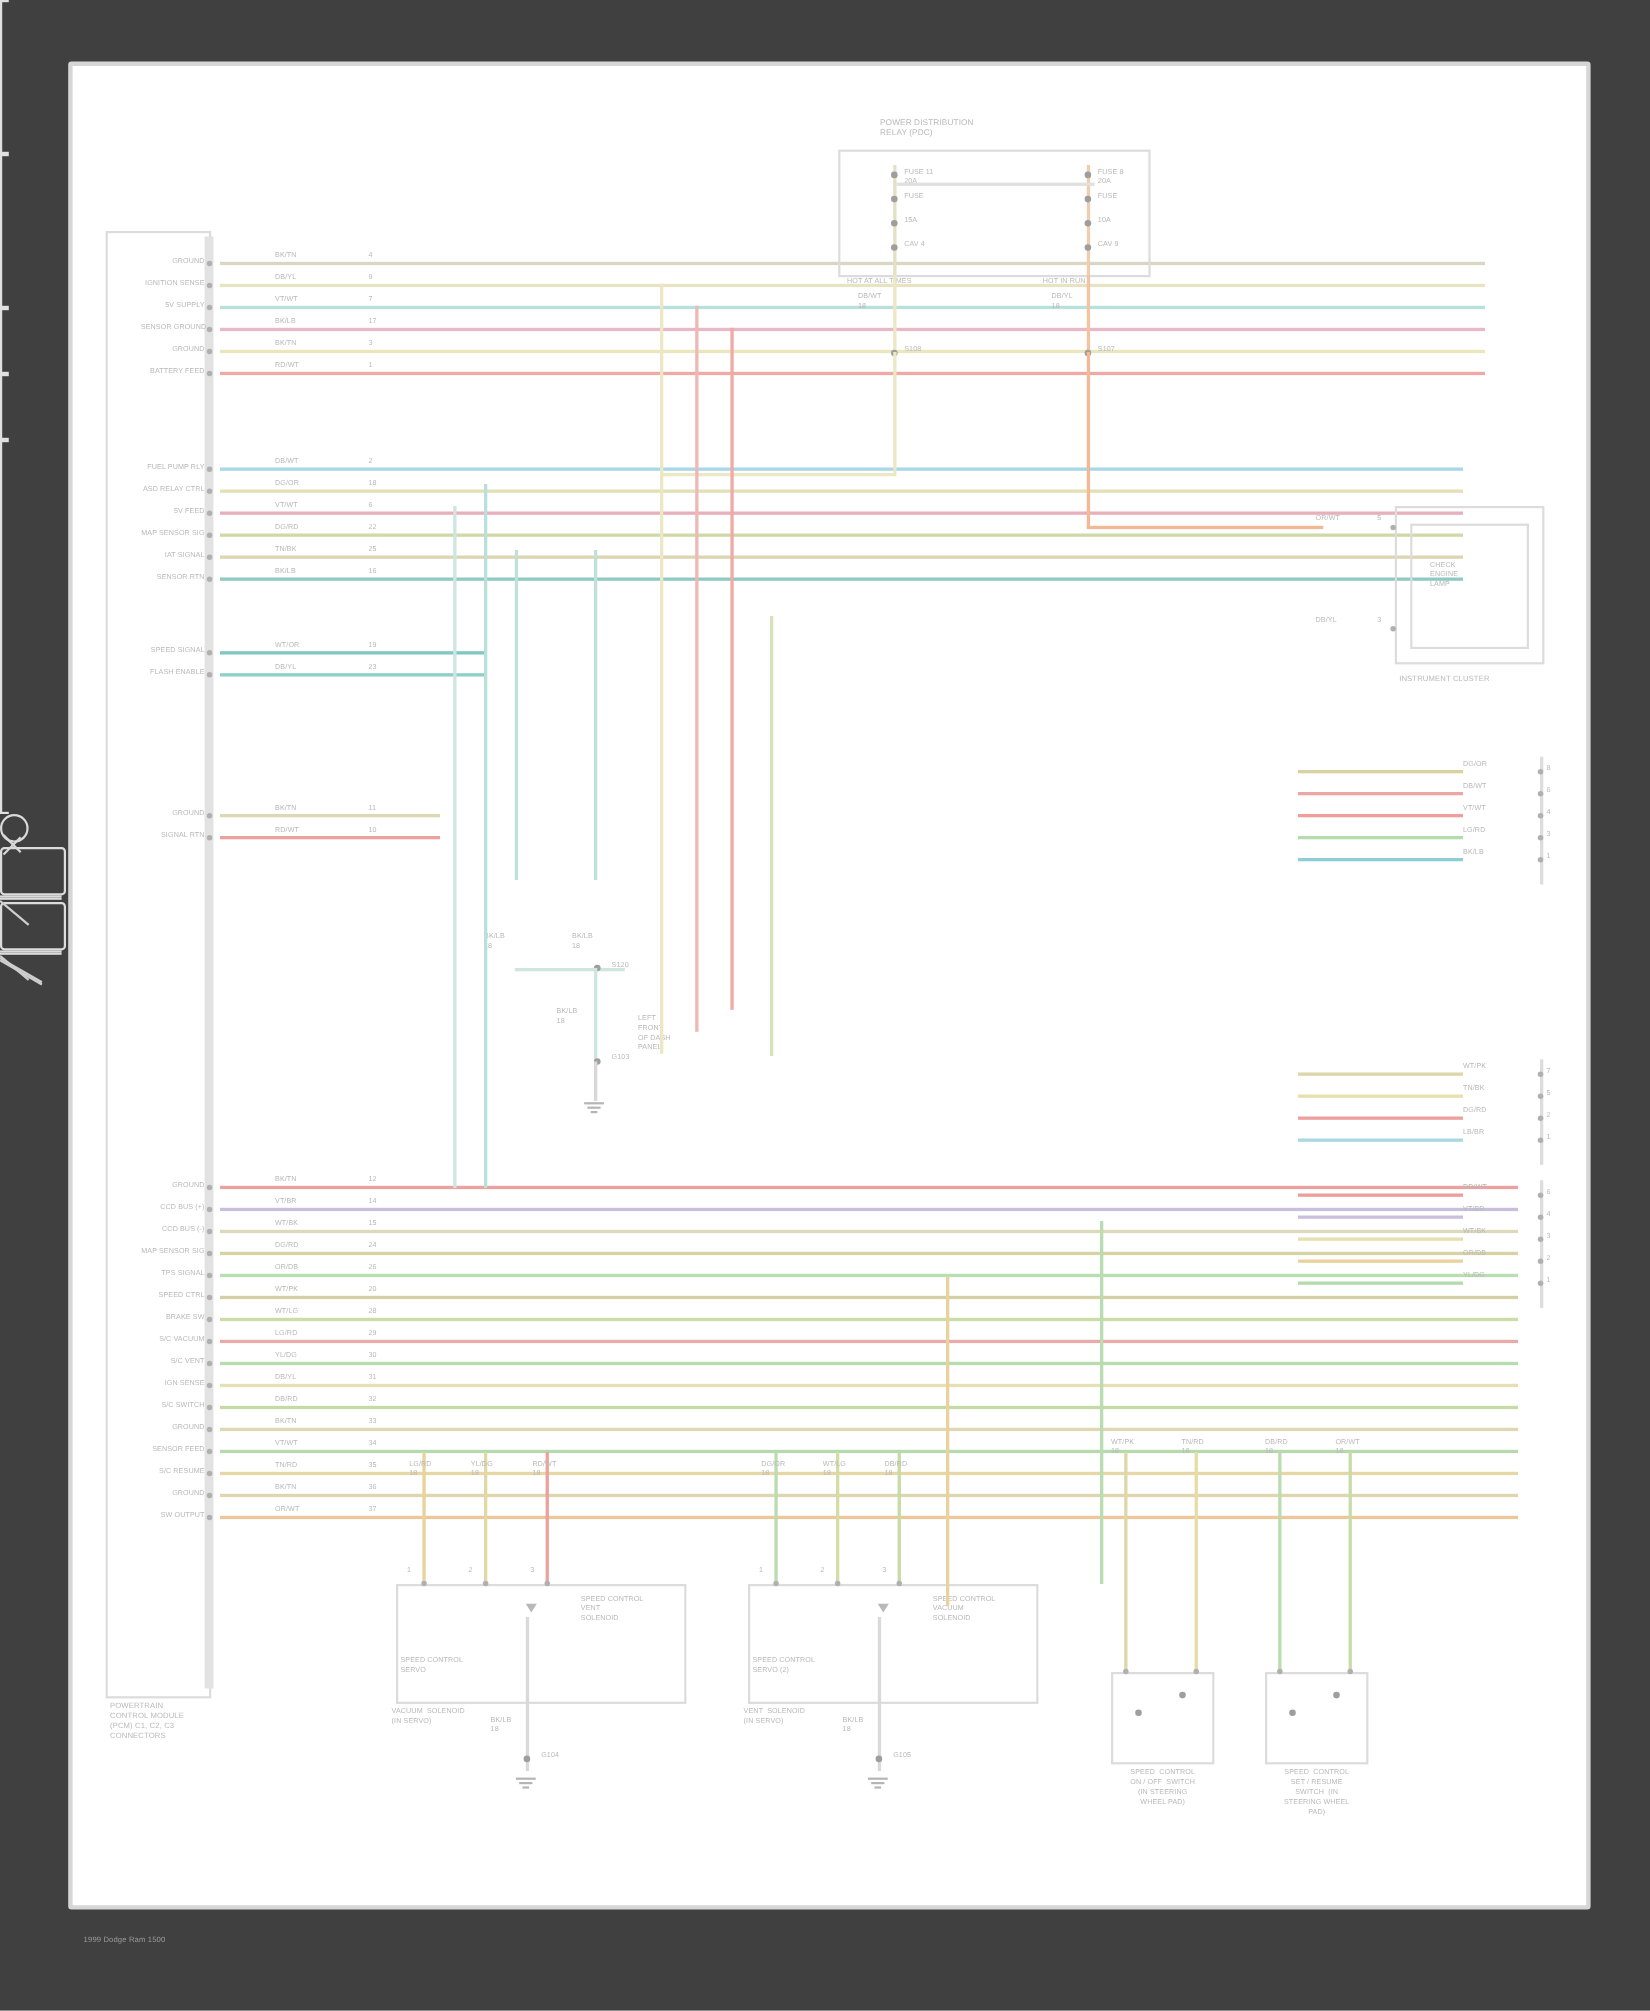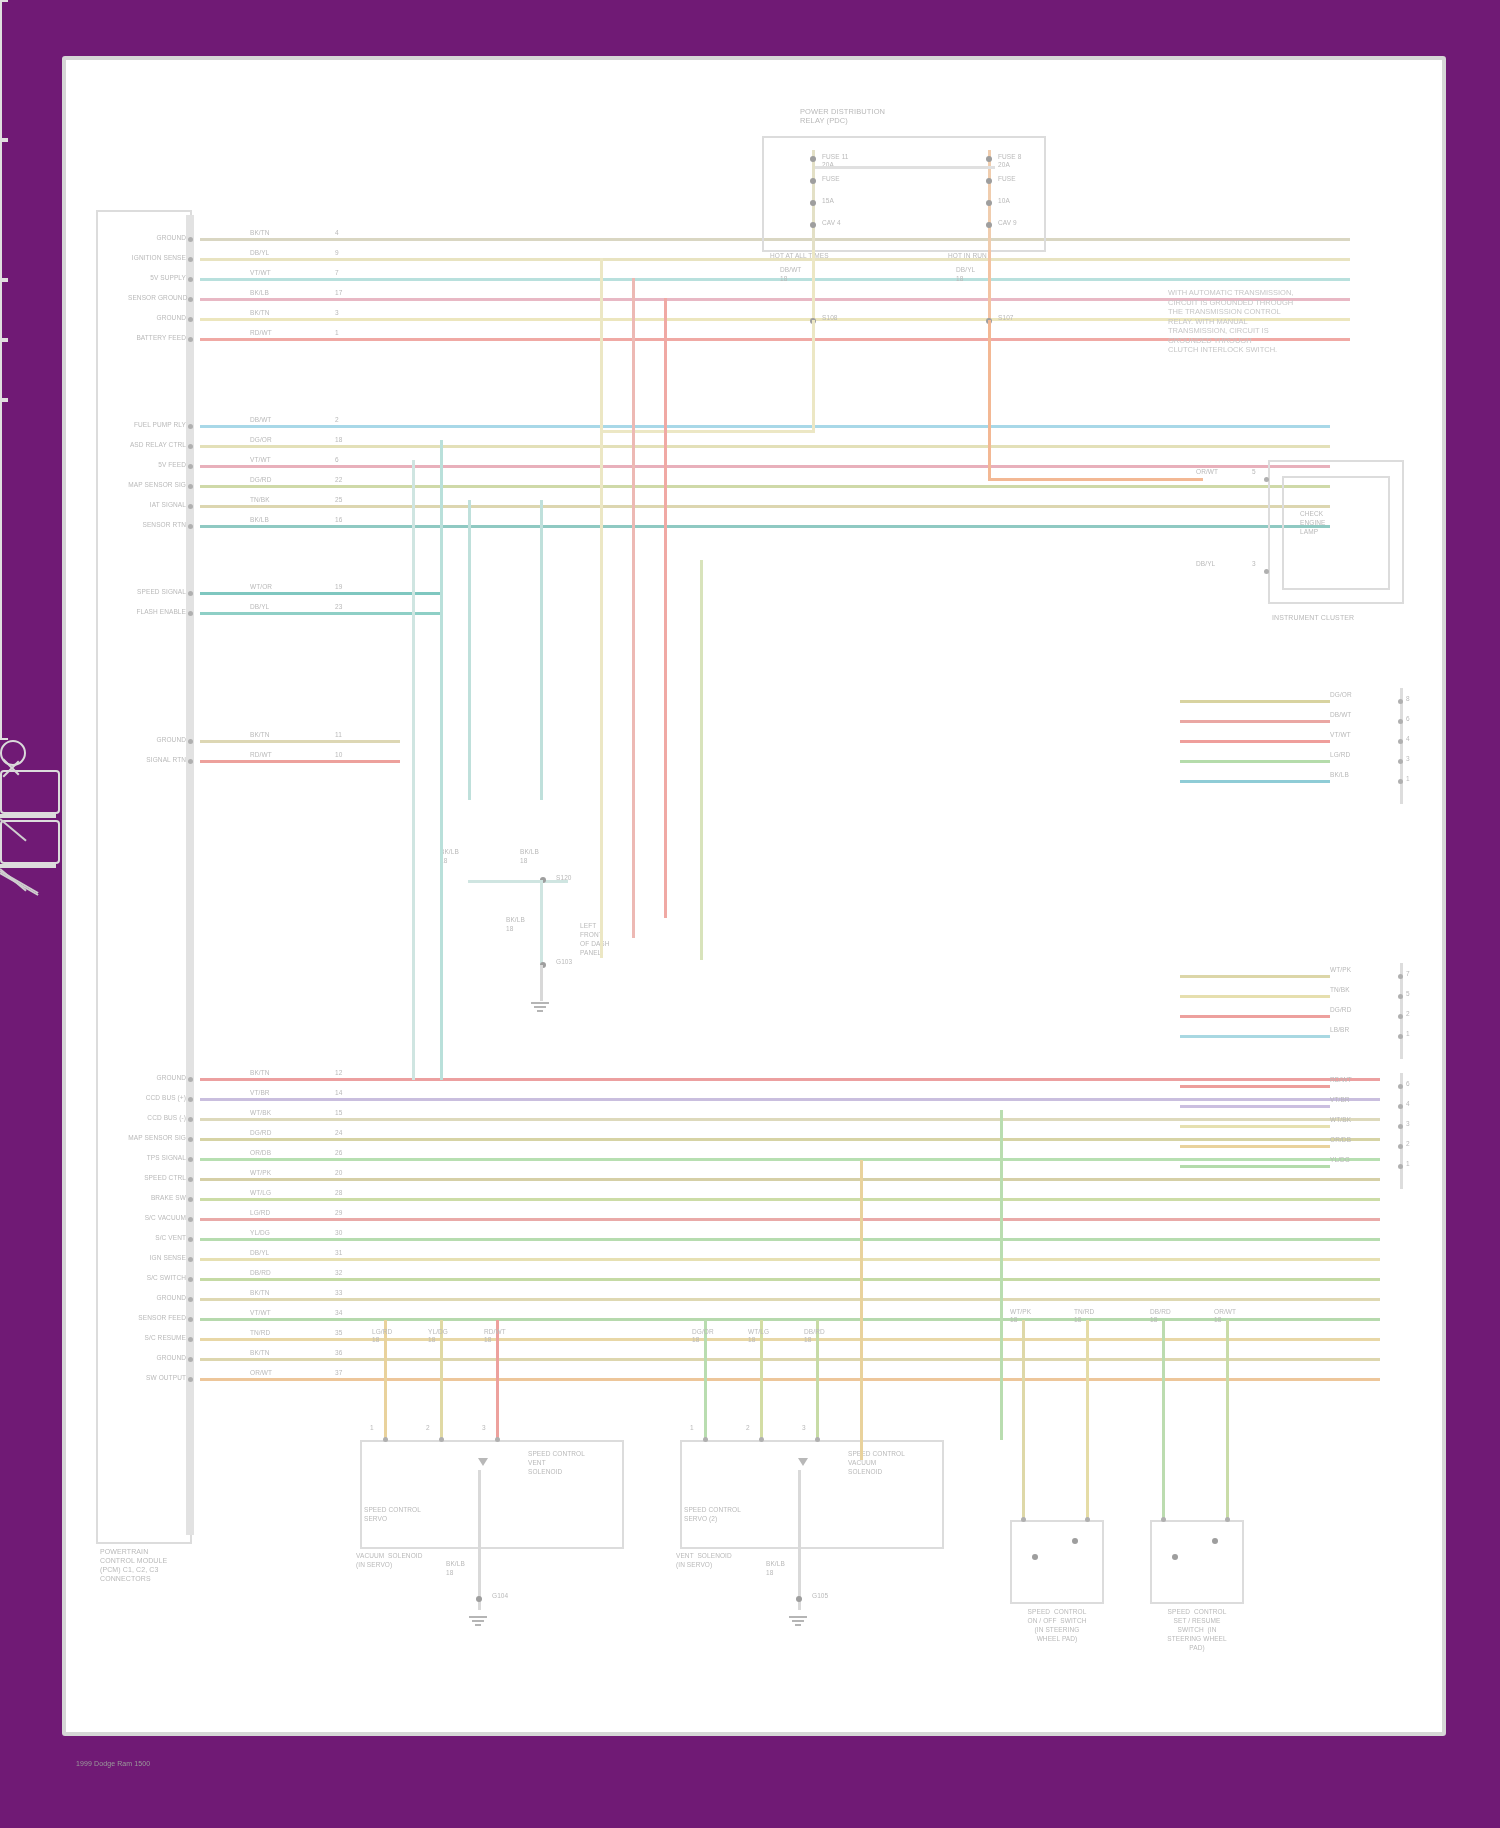--- a/index.html
+++ b/index.html
@@ -1,17 +1,17 @@
 <!DOCTYPE html>
 <html><head>
 <meta charset="utf-8">
 <style>
   html,body{margin:0;padding:0;background:#fdfdfd;}
   body{font-family:"Liberation Sans",sans-serif;}
-  #page{position:relative;width:1500px;height:1828px;background:#701a75;overflow:hidden;}
+  #page{position:relative;width:1500px;height:1828px;background:#404040;overflow:hidden;}
   #frame{position:absolute;left:62px;top:56px;width:1376px;height:1672px;border:4px solid #d6d6d6;border-radius:3px;background:#fff;}
   .lbl{position:absolute;color:#b9b9b9;font-size:7px;line-height:8px;white-space:pre;letter-spacing:.1px;}
   .lbl.dk{color:#9b9b9b;}
   .lbl.r{text-align:right;}
   .lbl.c{text-align:center;}
   .wire{position:absolute;}
   .hw{height:3px;}
   .vw{width:3px;}
   .box{position:absolute;border:2px solid #dcdcdc;background:transparent;}
   .rail{position:absolute;background:#e2e2e2;}
@@ -236,27 +236,20 @@
       <div class="lbl" style="left:998px;top:219px;font-size:6.5px;">CAV 9</div>
       <div class="lbl" style="left:948px;top:252px;font-size:6.5px;">HOT IN RUN</div>
       <div class="wire vw" style="left:988px;top:250px;height:72px;background:#f3c3a2;"></div>
       <div class="lbl" style="left:956px;top:266px;font-size:6.5px;">DB/YL</div>
       <div class="lbl" style="left:956px;top:275px;font-size:6.5px;">18</div>
       <div class="dot" style="left:986px;top:318px;"></div>
       <div class="lbl" style="left:998px;top:314px;font-size:6.5px;">S107</div>
       <div class="wire vw" style="left:988px;top:320px;height:160px;background:#f3b894;"></div>
       <div class="wire hw" style="left:988px;top:478px;width:215px;background:#f3b894;"></div>
       <div class="wire hw" style="left:815px;top:166px;width:180px;background:#e0e0e0;"></div>
-      <div class="note" style="left:1168px;top:288px;width:180px;">WITH AUTOMATIC TRANSMISSION,
-CIRCUIT IS GROUNDED THROUGH
-THE TRANSMISSION CONTROL
-RELAY. WITH MANUAL
-TRANSMISSION, CIRCUIT IS
-GROUNDED THROUGH
-CLUTCH INTERLOCK SWITCH.</div>
       <div class="box" style="left:1268px;top:460px;width:132px;height:140px;"></div>
       <div class="box" style="left:1282px;top:476px;width:104px;height:110px;"></div>
       <div class="lbl" style="left:1272px;top:614px;font-size:7px;">INSTRUMENT CLUSTER</div>
       <div class="lbl" style="left:1300px;top:510px;font-size:6.5px;">CHECK</div>
       <div class="lbl" style="left:1300px;top:519px;font-size:6.5px;">ENGINE</div>
       <div class="lbl" style="left:1300px;top:528px;font-size:6.5px;">LAMP</div>
       <div style="left:1348px;top:516px;width:22px;height:22px;border:2px solid #dadada;border-radius:50%;"></div>
       <div style="left:1349px;top:526px;width:22px;height:2px;background:#d8d8d8;transform:rotate(45deg);"></div>
       <div style="left:1349px;top:526px;width:22px;height:2px;background:#d8d8d8;transform:rotate(-45deg);"></div>
       <div class="lbl" style="left:1196px;top:468px;font-size:6.5px;">OR/WT</div>

